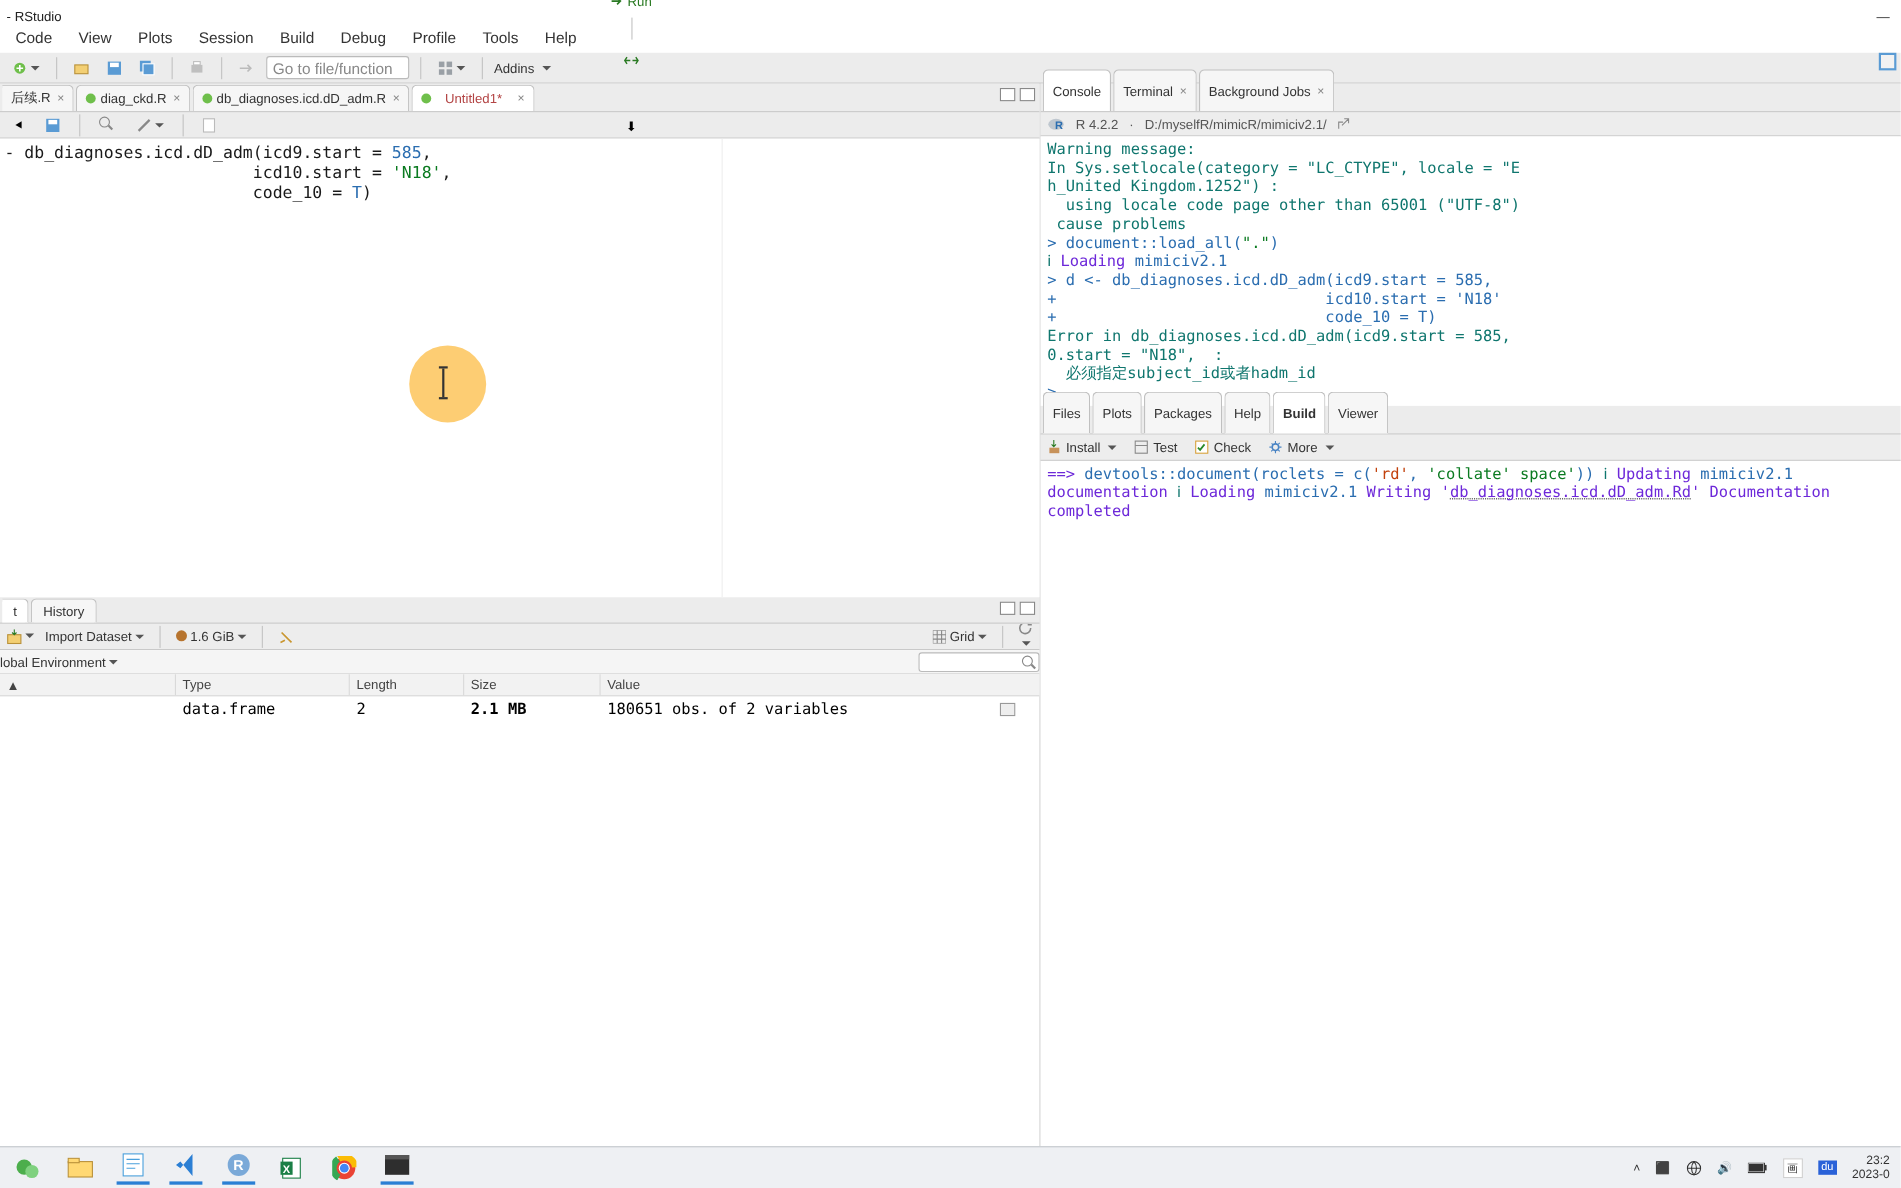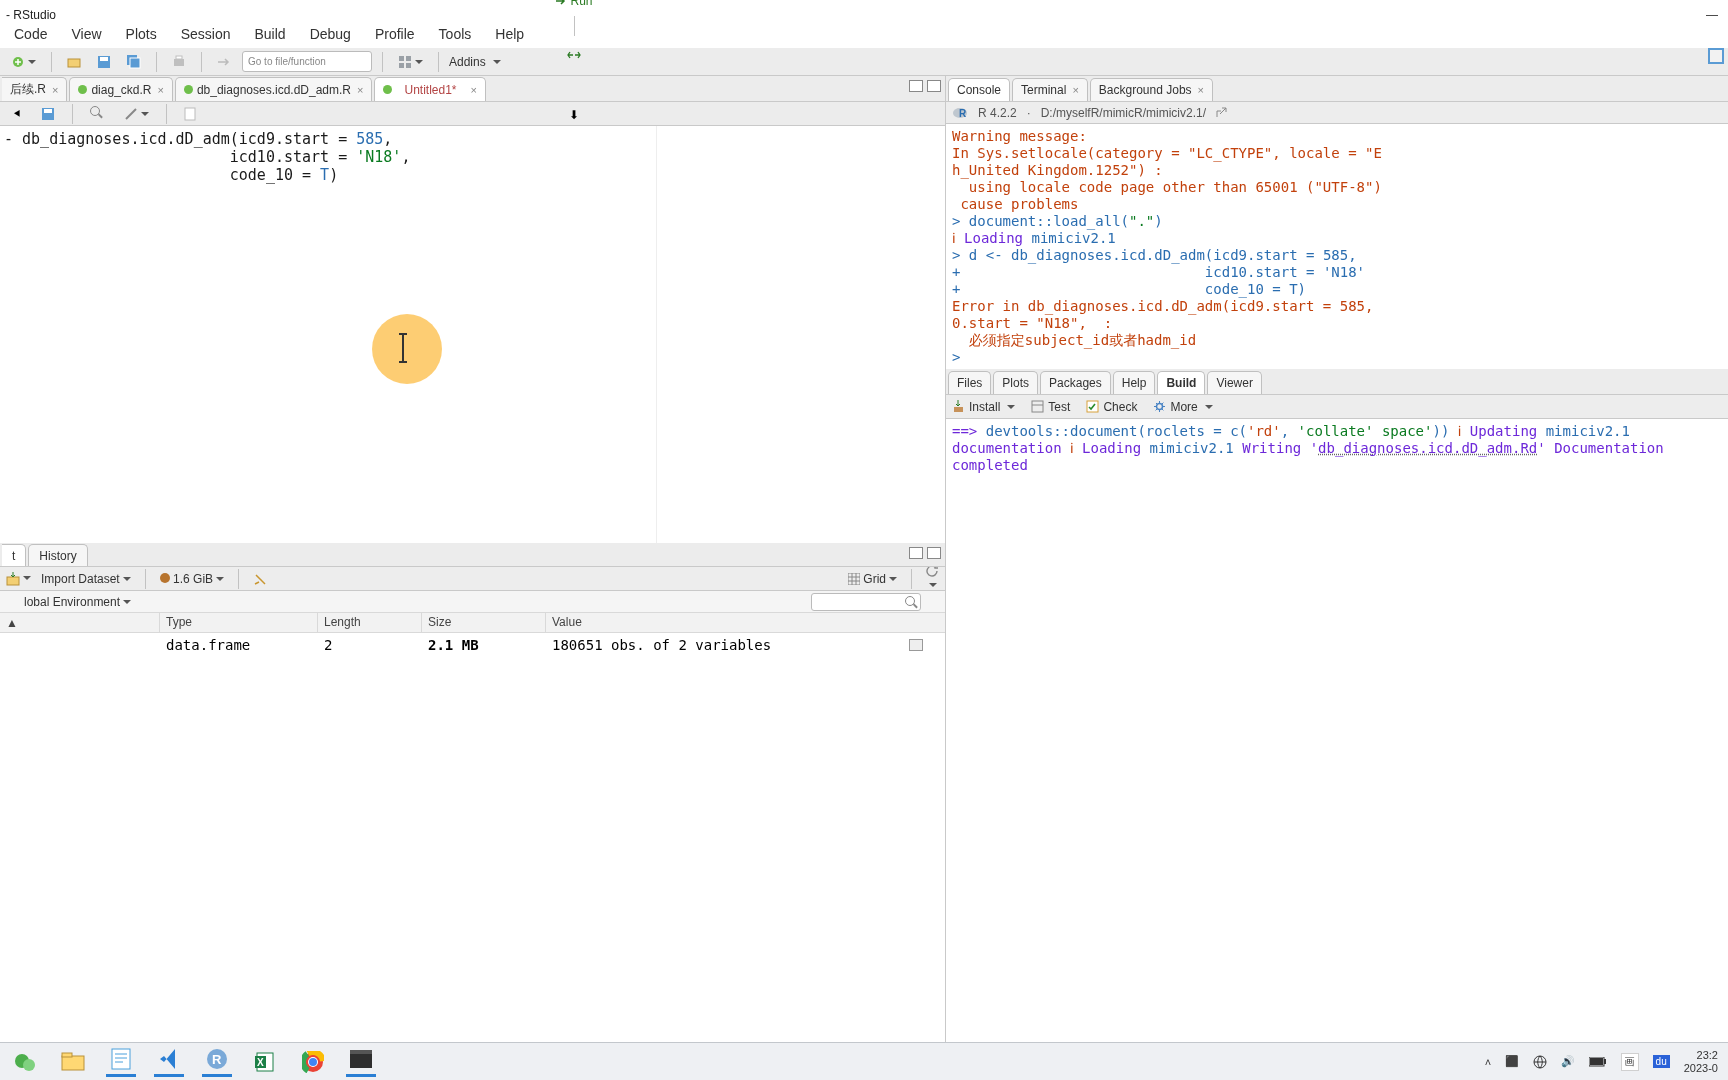--- a/index.html
+++ b/index.html
@@ -11,21 +11,21 @@
 .winctrl { width: 20px; text-align: center; color: #333; cursor: default; }
 
 
 .menubar { display: flex; gap: 24px; padding: 4px 10px 2px 14px; font-size: 14px; color: #333; height: 26px; background:#fff; }
 .menubar span { cursor: default; }
 
 
 .toolbar { display: flex; align-items: center; height: 28px; padding: 2px 6px; border-bottom: 1px solid #c9c9c9; background:#ececec; gap:6px; }
 .tool-btn { display: inline-flex; align-items: center; justify-content: center; height: 22px; min-width: 22px; padding: 0 4px; border: 1px solid transparent; border-radius: 3px; cursor: default; }
 .tool-sep { width: 1px; height: 20px; background: #c2c2c2; margin: 0 4px; }
-.goto { width: 130px; height: 21px; border: 1px solid #bbb; border-radius: 3px; background: #fff; font-size: 10px; color: #888; padding: 0 5px; display:inline-flex; align-items:center; }
+.goto { width: 130px; height: 21px; border: 1px solid #bbb; border-radius: 3px; background: #fff; font-size: 14px; color: #888; padding: 0 5px; display:inline-flex; align-items:center; }
 .addins { font-size: 12px; color:#333; display:inline-flex;align-items:center;gap:4px; }
 .right-square { position:absolute; right:4px; top:48px; width:16px;height:16px; border:2px solid #5a9bd4; background:#f2f2f2;}
 
 
 .main { display: flex; height: calc(1080px - 22px - 26px - 28px - 38px); }
 .left { width: 946px; display: flex; flex-direction: column; border-right: 1px solid #c9c9c9; }
 .right { flex: 1; display: flex; flex-direction: column; }
 
 
 .tabstrip { position: relative; display: flex; align-items: flex-end; height: 26px; background: #ececec; border-bottom: 1px solid #c9c9c9; padding-left: 2px; }
@@ -57,36 +57,36 @@
 .text-cursor .bar { position:absolute; left:0; top:2px; bottom:2px; width:2px; background:#333;}
 
 .statusline { height:22px; background:#ececec; border-top:1px solid #c9c9c9; display:flex;align-items:center;padding:0 8px;font-size:12px;color:#555;}
 .statusline .sright { margin-left:auto;}
 
 
 .env-tabs { height:24px; display:flex;align-items:flex-end;border-bottom:1px solid #c9c9c9;background:#ececec;padding-left:2px;}
 .env-tabs .tab { height:22px;font-size:12px;padding:0 10px;}
 .env-toolbar { height:24px;background:#ededed;border-bottom:1px solid #c9c9c9;display:flex;align-items:center;padding:0 6px;gap:10px;font-size:12px;color:#333;}
 .pill { width:10px;height:10px;border-radius:50%;display:inline-block;background:#b7742e;}
-.env-scope { height:22px;background:#f5f5f5;border-bottom:1px solid #d9d9d9;display:flex;align-items:center;padding:0 24px;font-size:12px;color:#333;}
+.env-scope { height:22px;background:#f5f5f5;border-bottom:1px solid #d9d9d9;display:flex;align-items:center;padding:0 0;font-size:12px;color:#333;}
 .env-scope input { margin-left:auto; width:110px; height:18px; border:1px solid #bbb;border-radius:3px;padding:0 18px 0 4px;font-size:11px;}
 .env-header { height:20px;background:#f2f2f2;border-bottom:1px solid #d9d9d9;display:flex;font-size:12px;color:#444;}
 .env-header div { padding:2px 6px; border-right:1px solid #d9d9d9;}
 .env-header .c1{width:160px;display:flex;align-items:center;gap:4px;} .env-header .c2{width:158px;} .env-header .c3{width:104px;} .env-header .c4{width:124px;} .env-header .c5{flex:1;border-right:none;}
 .env-row { display:flex; font-family: Consolas, monospace; font-size:14px; padding:4px 0; }
 .env-row .c1{width:160px;padding-left:6px;} .env-row .c2{width:158px;padding-left:6px;} .env-row .c3{width:104px;padding-left:6px;} .env-row .c4{width:124px;padding-left:6px;font-weight:bold;} .env-row .c5{flex:1;padding-left:6px;}
 .env-grid { position:relative; }
 .tbl-icon { position:absolute; right:22px; top:6px; width:14px;height:12px; border:1px solid #999; background:linear-gradient(#eee,#eee);}
 
 
 .rpane-tabs { height:26px;display:flex;align-items:flex-end;background:#ececec;border-bottom:1px solid #c9c9c9;padding-left:2px;position:relative;}
-.rpane-tabs .tab { height:23px;font-size:12px;}
+.rpane-tabs .tab { height:38px;font-size:12px;}
 .rtoolbar { height:22px;background:#ededed;border-bottom:1px solid #c9c9c9;display:flex;align-items:center;padding:0 6px;gap:10px;font-size:12px;color:#555;}
 .console-body { height:245px; background:#fff; padding:4px 6px; font-family: Consolas, monospace; font-size:14px; line-height:17px; white-space:pre-wrap; overflow:hidden;}
-.txt-blue { color:#2a6db0;} .txt-red{color:#c2410c;} .txt-gray{color:#6d28d9;}
+.txt-blue { color:#2a6db0;} .txt-red{color:#0f766e;} .txt-gray{color:#6d28d9;}
 .build-toolbar { height:24px;background:#ededed;border-bottom:1px solid #c9c9c9;display:flex;align-items:center;padding:0 6px;gap:16px;font-size:12px;color:#333;}
 .build-body { flex:1; background:#fff;padding:4px 6px;font-family: Consolas, monospace;font-size:14px;line-height:17px;}
 .dotted-underline { text-decoration-line: underline; text-decoration-style: dotted; text-decoration-color: #666;}
 
 .build-toolbar .bt { display:inline-flex;align-items:center;gap:4px;}
 .bico { width:13px;height:13px;display:inline-block;}
 
 
 .taskbar { position:absolute; left:0; right:0; bottom:0; height:38px; background:#eef0f3; border-top:1px solid #c3c7cc; display:flex;align-items:center;padding:0 10px;gap:18px;}
 .taskbar .tb-icon { width:30px;height:30px;display:flex;align-items:center;justify-content:center;font-size:16px;}

